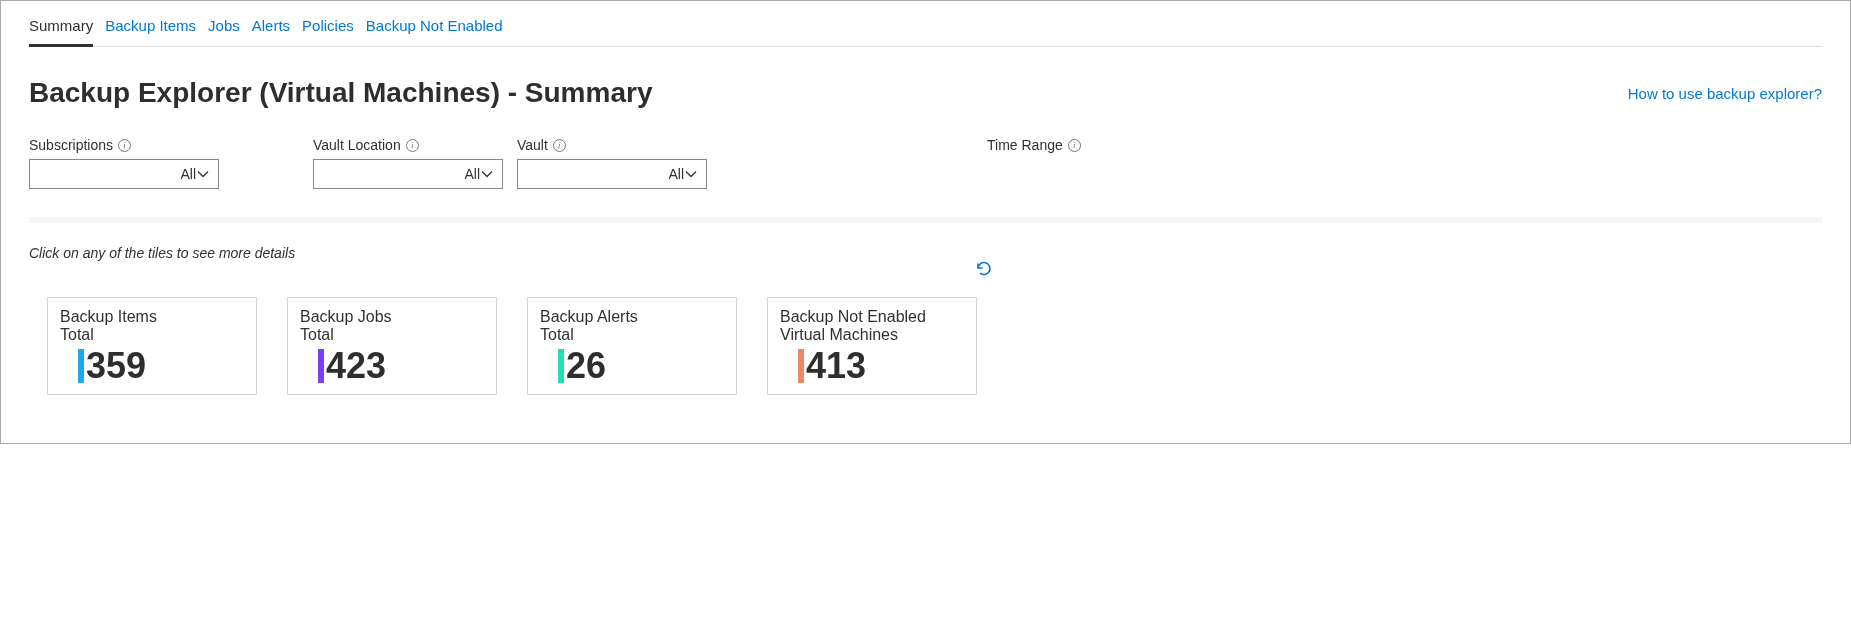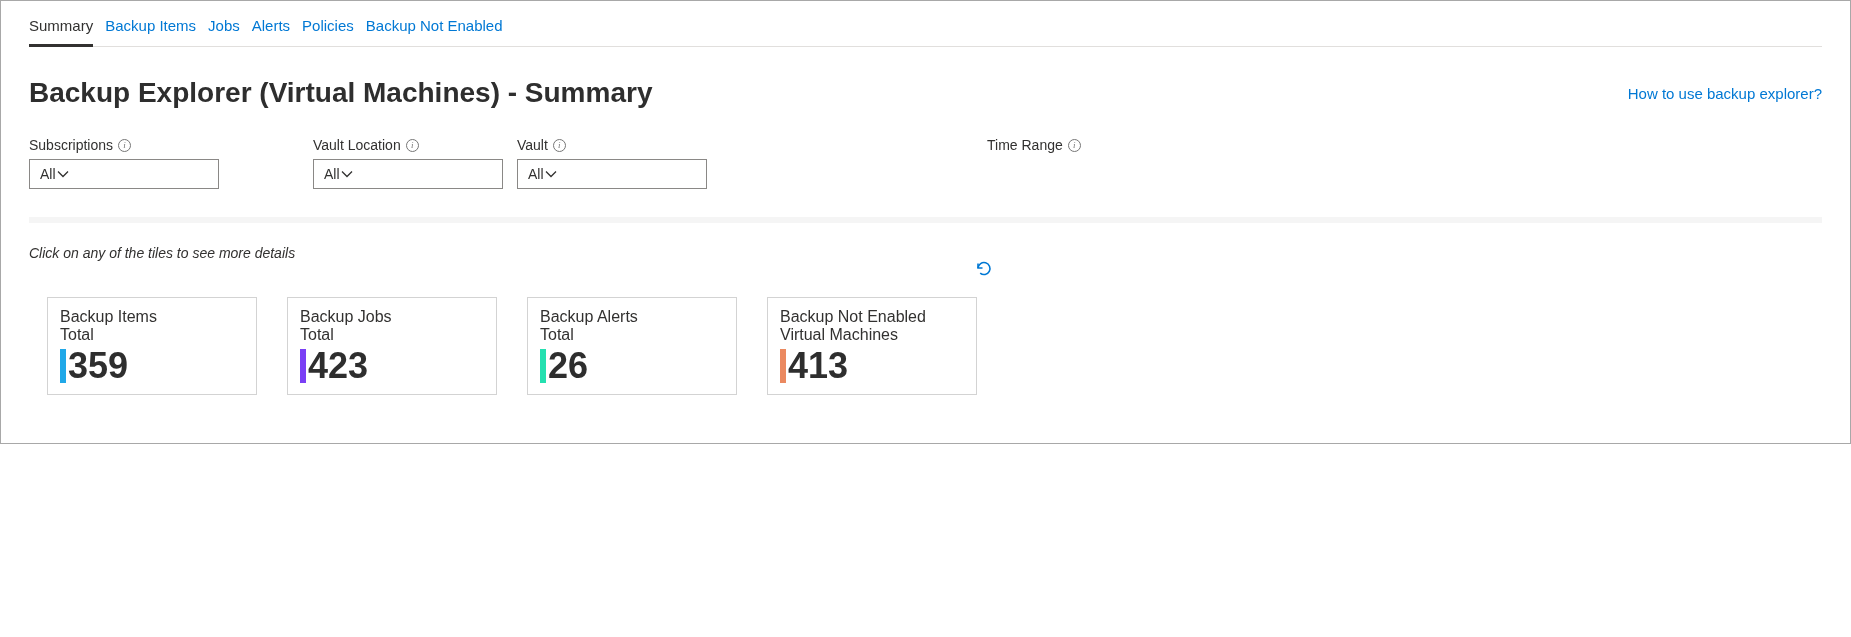--- a/index.html
+++ b/index.html
@@ -83,21 +83,21 @@
       align-items: center; justify-content: center;
       font-size: 9px; font-style: italic; font-family: Georgia, serif;
       color: #767676;
       line-height: 1;
     }
     .dropdown {
       border: 1px solid #8a8886;
       height: 30px;
       display: flex;
       align-items: center;
-      justify-content: flex-start;
+      justify-content: flex-end;
       padding: 0 8px 0 10px;
       cursor: pointer;
       background: #ffffff;
     }
     .chevron-down {
       width: 14px; height: 14px;
       display: inline-block;
     }
     .chevron-down svg { display: block; }
 
@@ -128,21 +128,21 @@
       padding-left: 18px;
     }
     .tile {
       border: 1px solid #d3d3d3;
       width: 210px;
       padding: 10px 12px 10px 12px;
       cursor: pointer;
     }
     .tile-title { font-size: 16px; color: #323130; }
     .tile-subtitle { font-size: 16px; color: #323130; margin-bottom: 4px; }
-    .tile-value-row { display: flex; align-items: center; gap: 0; }
+    .tile-value-row { display: flex; align-items: center; gap: 0; margin-left: 18px; }
     .tile-bar { width: 6px; height: 34px; display: inline-block; }
     .tile-value {
       font-size: 36px;
       font-weight: 600;
       line-height: 1;
       color: #2e2e2e;
       padding-left: 2px;
     }
     .bar-blue { background: #20a8e8; }
     .bar-purple { background: #7a3ff5; }

